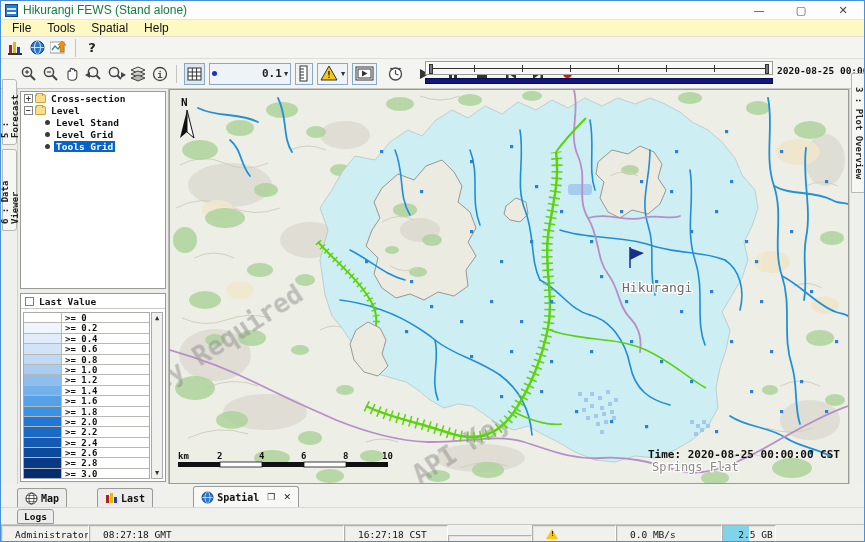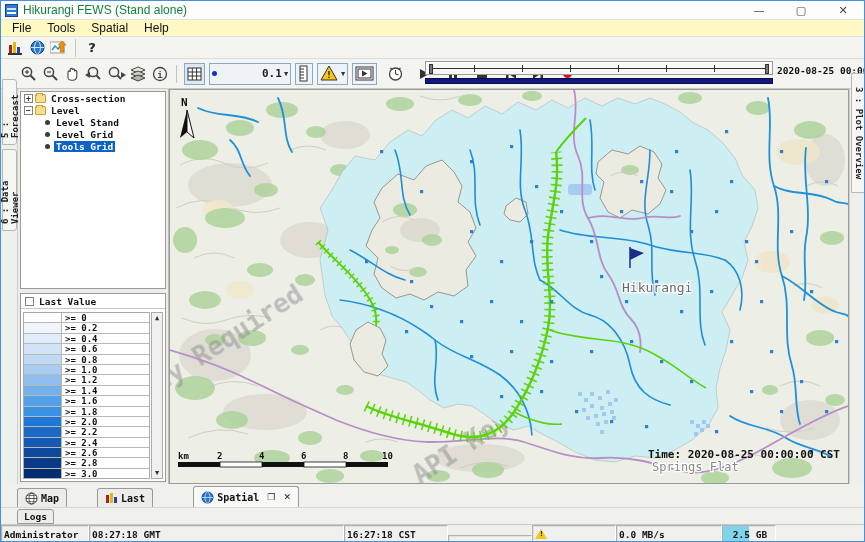--- a/index.html
+++ b/index.html
@@ -74,21 +74,21 @@
   #map-canvas { display:block; }
   
   #bottomtabs { position:absolute; left:0; top:483px; width:100%; height:24px; background:#f0f0ed; border-bottom:1px solid #d8d8d4; display:flex; align-items:flex-end; padding-left:16px;gap:28px; }
   .btab { display:flex; align-items:center; gap:3px; height:19px; padding:0 7px; border:1px solid #9a9a96; border-bottom:none; border-radius:3px 3px 0 0; background:#ececea; font-size:10px; font-weight:bold; margin-right:2px; }
   #spatial-tab { margin-left:10px; background:#f8f8f6; height:21px; }
   .tab-ctrl { font-family:"DejaVu Sans", sans-serif; font-size:9px; margin-left:5px; color:#222; font-weight:bold; }
   #logsrow { position:absolute; left:0; top:507px; width:100%; height:17px; background:#f0f0ed; border-bottom:1px solid #c8c8c4; }
   #logs-tab { position:absolute; left:16px; top:1px; height:15px; padding:0 6px; border:1px solid #9a9a96; border-radius:3px 3px 0 0; background:#ececea; font-size:9.5px; font-weight:bold; line-height:14px; }
   
   #statusbar { position:absolute; left:0; top:524px; width:100%; height:18px; background:#f0f0ed; display:flex; }
-  .status-seg { height:100%; border:1px solid #b0b0ac; border-right-color:#fff; border-bottom-color:#fff; box-shadow:inset 1px 1px 0 rgba(0,0,0,0.06); display:flex; align-items:center; padding-left:2px; font-size:9.5px; white-space:nowrap; overflow:hidden; position:relative;font-weight:bold; }
+  .status-seg { height:100%; border:1px solid #b0b0ac; border-right-color:#fff; border-bottom-color:#fff; box-shadow:inset 1px 1px 0 rgba(0,0,0,0.06); display:flex; align-items:center; padding-left:13px; font-size:9.5px; white-space:nowrap; overflow:hidden; position:relative; }
   .status-seg .gauge { position:absolute; left:0; top:0; bottom:0; background:#7fd4ea; z-index:0; }
   .status-seg span { position:relative; z-index:1; }
   .status-seg:nth-child(1){width:88px;} .status-seg:nth-child(2){width:255px;}
   .status-seg:nth-child(3){width:104px;} .status-seg:nth-child(4){width:84px;margin-top:10px;}
   .status-seg:nth-child(5){width:84px;text-align:right;} .status-seg:nth-child(6){width:106px;}
   .status-seg:nth-child(7){width:54px; justify-content:center;} .status-seg:nth-child(8){width:78px;margin-left:8px;}
   .status-seg:nth-child(9){flex:1;}
   .warn-tri { width:0; height:0; border-left:6px solid transparent; border-right:6px solid transparent; border-bottom:10px solid #f5c518; position:relative; }
   .warn-tri:after { content:"!"; position:absolute; left:-1.5px; top:1px; font-size:7px; font-weight:bold; color:#000; }
   svg text { font-family:"DejaVu Sans Mono", monospace; }

